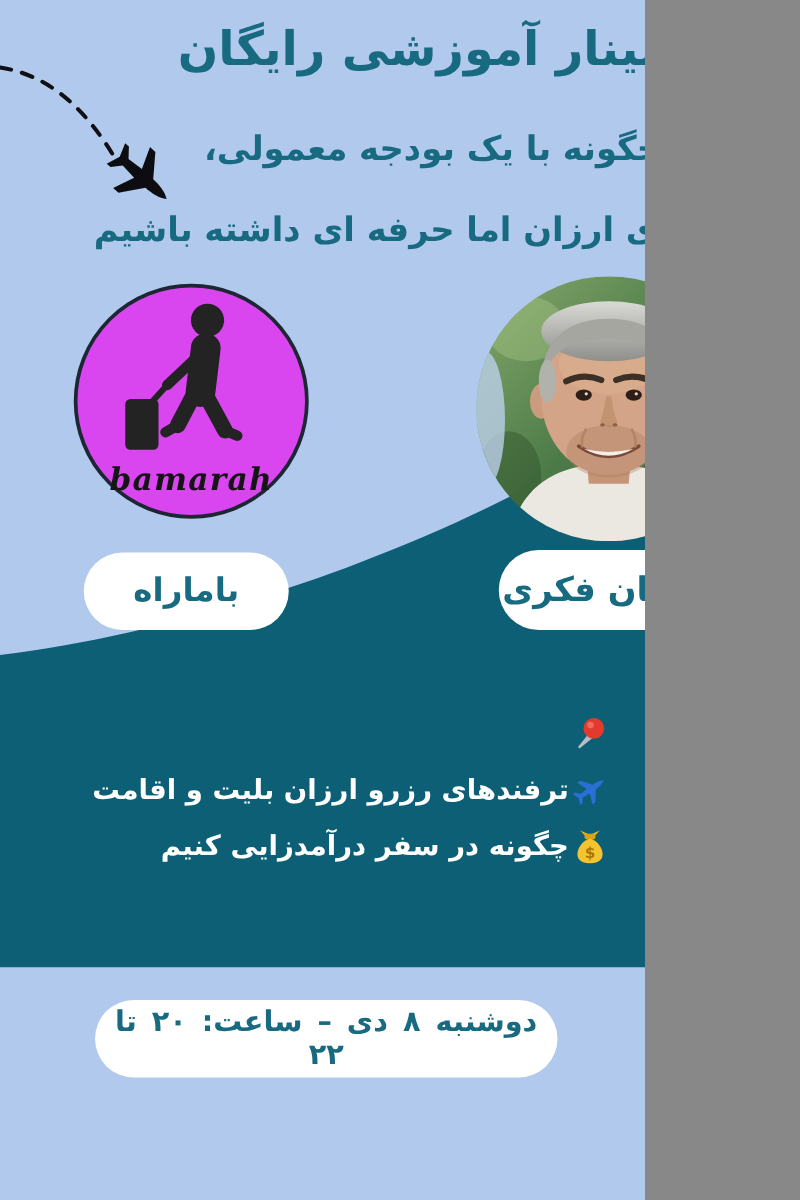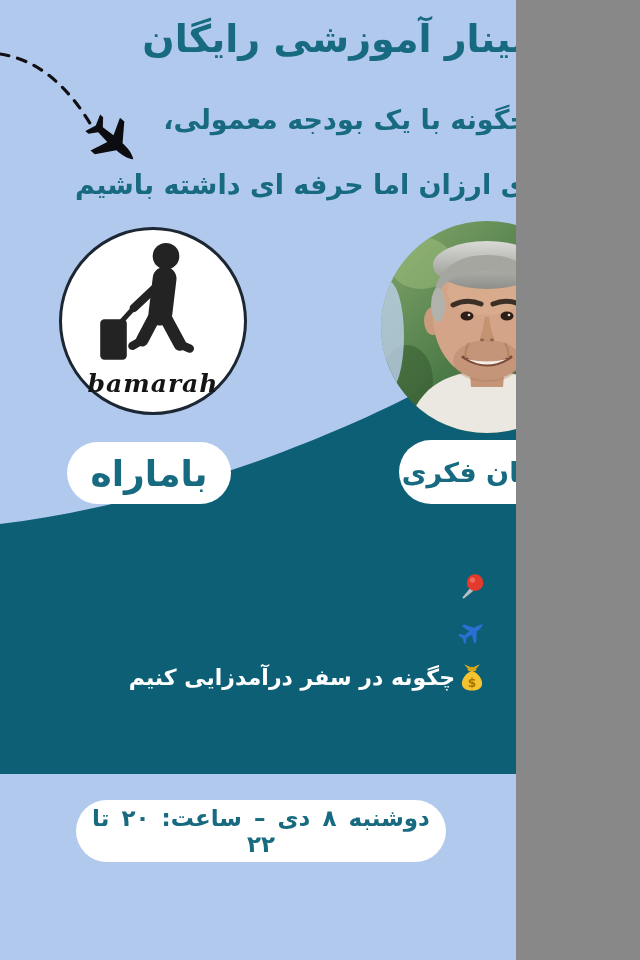--- a/index.html
+++ b/index.html
@@ -22,42 +22,42 @@
 
   
   .trail-top{position:absolute;left:0;top:42px;z-index:3;}
   .plane-top{position:absolute;left:84px;top:112px;width:58px;height:58px;transform:rotate(42deg);z-index:3;}
   .plane-bottom{position:absolute;left:558px;top:806px;width:60px;height:60px;transform:rotate(-40deg);z-index:3;}
   .dash-bottom{position:absolute;left:624px;top:838px;width:18px;height:5px;background:#0d0d11;border-radius:3px;transform:rotate(-18deg);z-index:3;}
 
   
   .logo-circle{
     position:absolute;left:59px;top:227px;width:182px;height:182px;border-radius:50%;
-    background:#ffffff;border:3px solid #1c2733;z-index:3;
+    background:#d946ef;border:3px solid #1c2733;z-index:3;
   }
   .logo-fig{position:absolute;left:20px;top:8px;width:140px;height:140px;}
   .logo-brand{
     position:absolute;left:0;right:0;bottom:14px;text-align:center;
     font-family:"DejaVu Serif",serif;font-style:italic;font-weight:bold;
     font-size:25px;color:#151515;letter-spacing:1px;
   }
 
   
   .photo-circle{
     position:absolute;left:381px;top:221px;width:212px;height:212px;border-radius:50%;
     overflow:hidden;z-index:3;
   }
 
   
   .pill{
     position:absolute;background:#ffffff;border-radius:33px;z-index:3;
     display:flex;align-items:center;justify-content:center;
     color:#176a80;font-weight:bold;direction:rtl;
   }
-  .pill-left{left:67px;top:442px;width:164px;height:62px;font-size:36px;}
+  .pill-left{left:67px;top:442px;width:164px;height:62px;font-size:26px;}
   .pill-right{left:399px;top:440px;width:176px;height:64px;font-size:27px;}
 
   
   .topics{
     position:absolute;right:30px;top:570px;z-index:4;direction:rtl;
     color:#ffffff;font-size:22px;font-weight:bold;text-align:right;
   }
   .topic-row{display:flex;align-items:center;gap:3px;height:34px;margin-bottom:11px;justify-content:flex-start;}
   .topic-icon{width:28px;height:28px;flex:0 0 auto;}
 
@@ -185,20 +185,21 @@
       <svg class="topic-icon" viewBox="0 0 32 32" aria-hidden="true">
         <path d="M14 17 L5 28 L6.5 29.5 L18 20 Z" fill="#b9bec6"></path>
         <circle cx="19.5" cy="11" r="9.5" fill="#e23a2c"></circle>
         <circle cx="16.5" cy="8" r="3" fill="#ef6a5e"></circle>
       </svg>
     </div>
     <div class="topic-row">
       <svg class="topic-icon" viewBox="0 0 100 100" style="transform:rotate(-35deg)" aria-hidden="true">
         <path d="M97 50 C89 44 77 42 65 42 L42 12 L32 12 L44 42 L21 44 L10 31 L3 31 L10 50 L3 69 L10 69 L21 56 L44 58 L32 88 L42 88 L65 58 C77 58 89 56 97 50 Z" fill="#2a6fd4"></path>
       </svg>
+      <span>ترفندهای رزرو ارزان بلیت و اقامت</span>
     </div>
     <div class="topic-row">
       <svg class="topic-icon" viewBox="0 0 32 32" aria-hidden="true">
         <path d="M11,6 L7,1.5 L14,4.5 Z" fill="#e6b31e"></path>
         <path d="M21,6 L25,1.5 L18,4.5 Z" fill="#e6b31e"></path>
         <rect x="11" y="4.5" width="10" height="5" rx="2" fill="#d9a411"></rect>
         <path d="M16,9 C9,11 4.5,18 4.5,23 C4.5,29.5 10,31.5 16,31.5 C22,31.5 27.5,29.5 27.5,23 C27.5,18 23,11 16,9 Z" fill="#f4c430"></path>
         <text x="16" y="27" font-size="14" font-weight="bold" text-anchor="middle" fill="#a87400" font-family="DejaVu Sans, sans-serif">$</text>
       </svg>
       <span>چگونه در سفر درآمدزایی کنیم</span>

